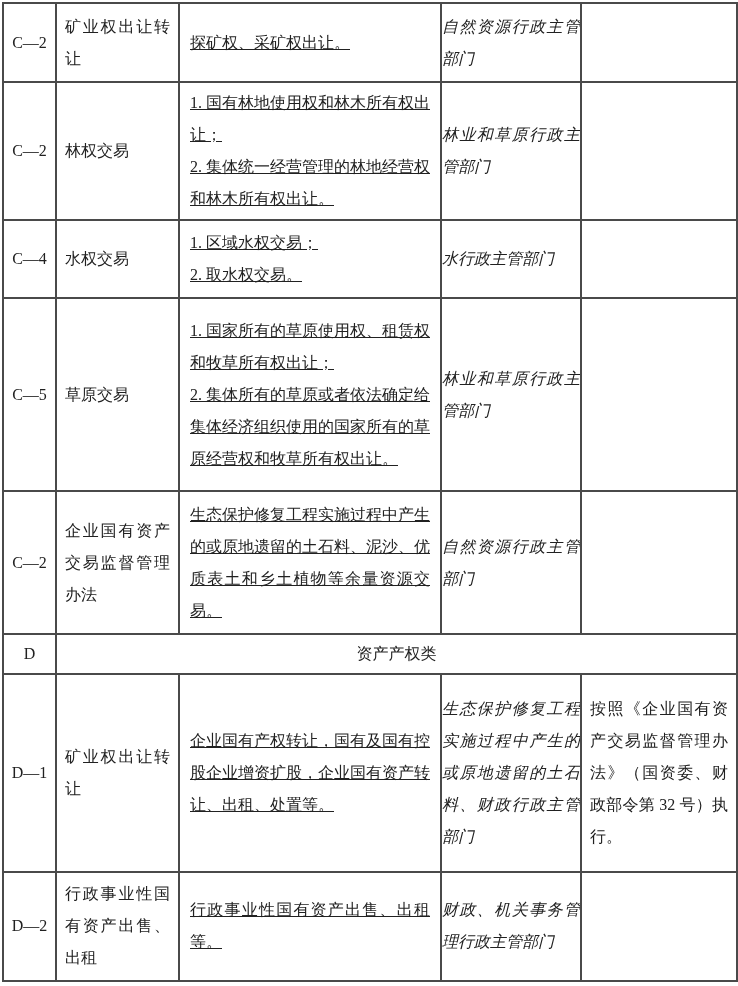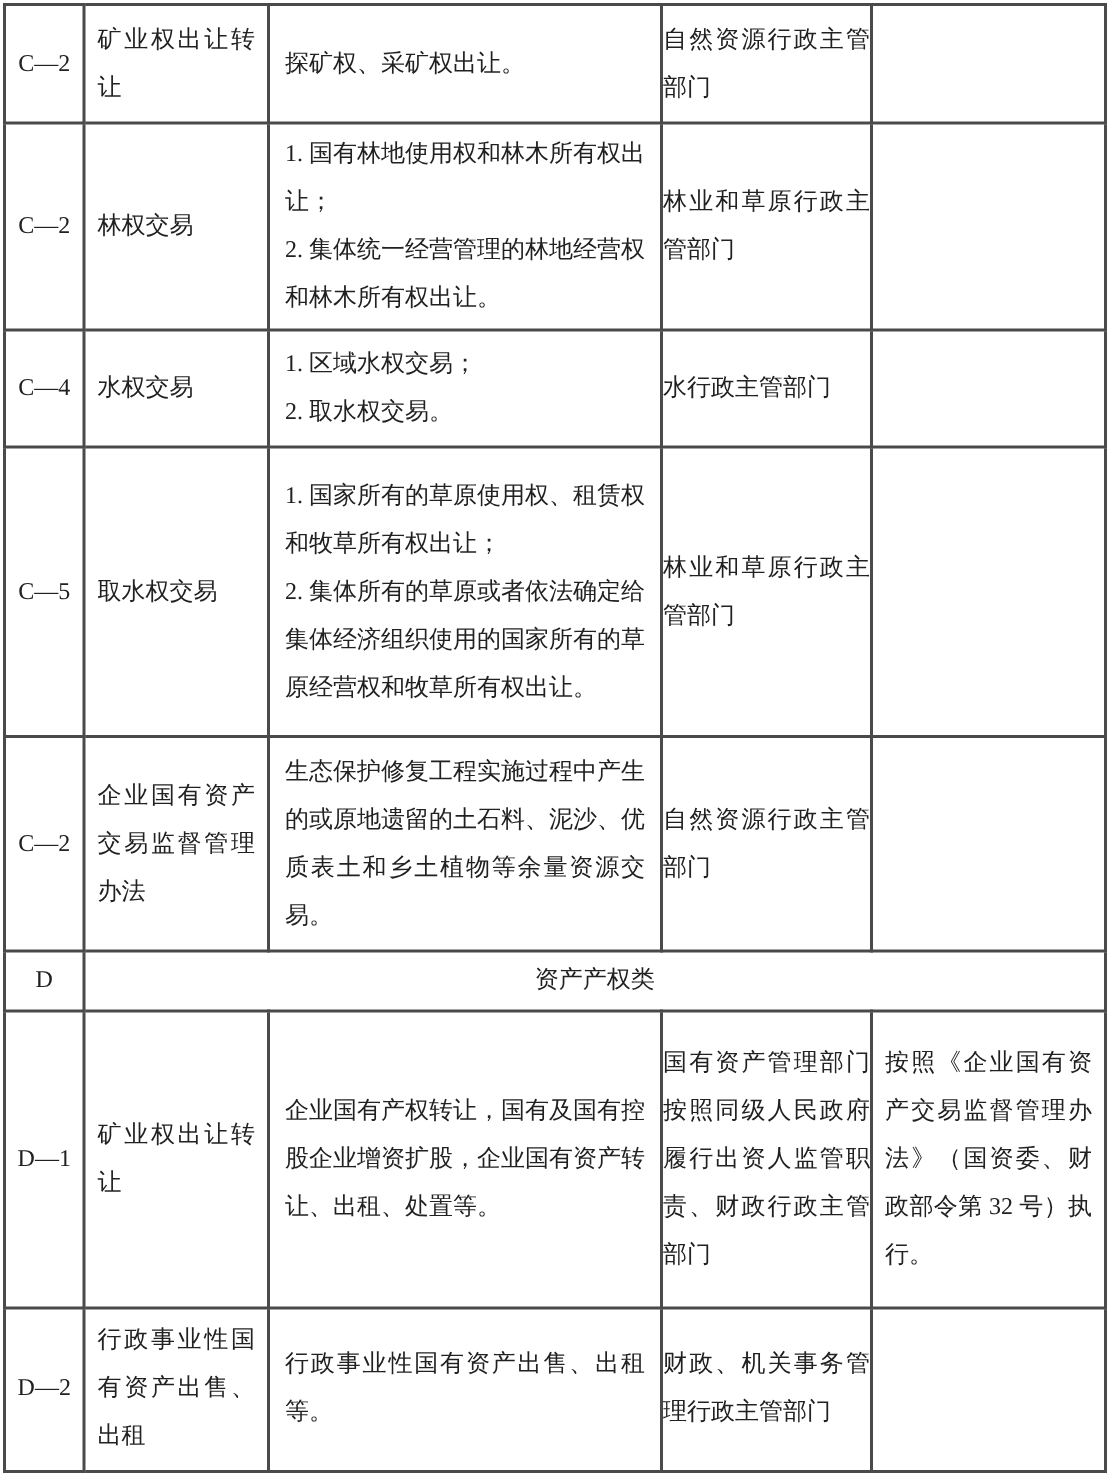--- a/index.html
+++ b/index.html
@@ -34,24 +34,26 @@
     padding: 0 2px;
   }
   td.name-cell {
     padding: 0 8px;
     text-align: justify;
   }
   td.scope-cell {
     padding: 0 10px;
     text-align: justify;
     white-space: pre-line;
+    text-decoration: underline;
   }
   td.dept-cell {
     padding: 0 0;
     text-align: justify;
+    font-style: italic;
   }
   td.note-cell {
     padding: 18px 8px;
     text-align: justify;
   }
   td.section-cell {
     text-align: center;
     margin-left: 12px;
   }
   
@@ -94,42 +96,42 @@
     <tr class="r-c4">
       <td class="code-cell">C—4</td>
       <td class="name-cell">水权交易</td>
       <td class="scope-cell">1. 区域水权交易；
 2. 取水权交易。</td>
       <td class="dept-cell">水行政主管部门</td>
       <td class="note-cell"></td>
     </tr>
     <tr class="r-c5">
       <td class="code-cell">C—5</td>
-      <td class="name-cell">取水权交易</td>
+      <td class="name-cell">草原交易</td>
       <td class="scope-cell">1. 国家所有的草原使用权、租赁权和牧草所有权出让；
 2. 集体所有的草原或者依法确定给集体经济组织使用的国家所有的草原经营权和牧草所有权出让。</td>
       <td class="dept-cell">林业和草原行政主管部门</td>
       <td class="note-cell"></td>
     </tr>
     <tr class="r-c6">
       <td class="code-cell">C—2</td>
       <td class="name-cell">企业国有资产交易监督管理办法</td>
       <td class="scope-cell">生态保护修复工程实施过程中产生的或原地遗留的土石料、泥沙、优质表土和乡土植物等余量资源交易。</td>
       <td class="dept-cell">自然资源行政主管部门</td>
       <td class="note-cell"></td>
     </tr>
     <tr class="r-d">
       <td class="code-cell">D</td>
       <td class="section-cell" colspan="4">资产产权类</td>
     </tr>
     <tr class="r-d1">
       <td class="code-cell">D—1</td>
       <td class="name-cell">矿业权出让转让</td>
       <td class="scope-cell">企业国有产权转让，国有及国有控股企业增资扩股，企业国有资产转让、出租、处置等。</td>
-      <td class="dept-cell">国有资产管理部门按照同级人民政府履行出资人监管职责、财政行政主管部门</td>
+      <td class="dept-cell">生态保护修复工程实施过程中产生的或原地遗留的土石料、财政行政主管部门</td>
       <td class="note-cell">按照《企业国有资产交易监督管理办法》（国资委、财政部令第 32 号）执行。</td>
     </tr>
     <tr class="r-d2">
       <td class="code-cell">D—2</td>
       <td class="name-cell">行政事业性国有资产出售、出租</td>
       <td class="scope-cell">行政事业性国有资产出售、出租等。</td>
       <td class="dept-cell">财政、机关事务管理行政主管部门</td>
       <td class="note-cell"></td>
     </tr>
   </tbody>

